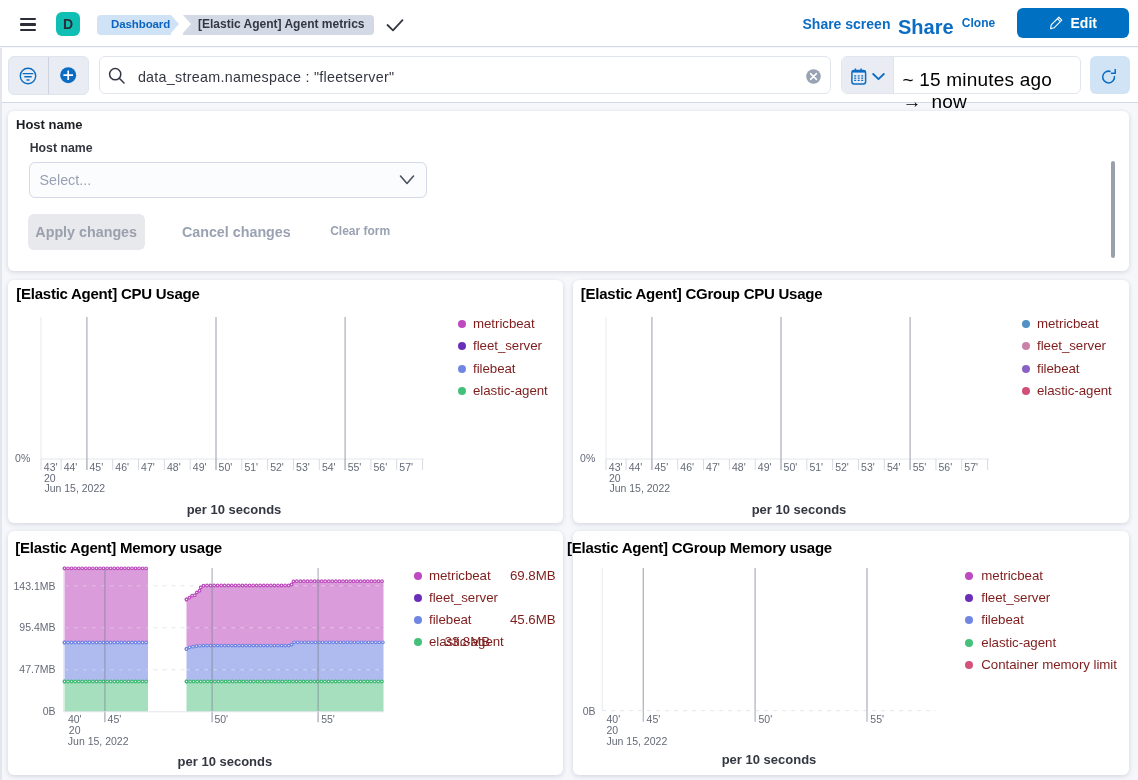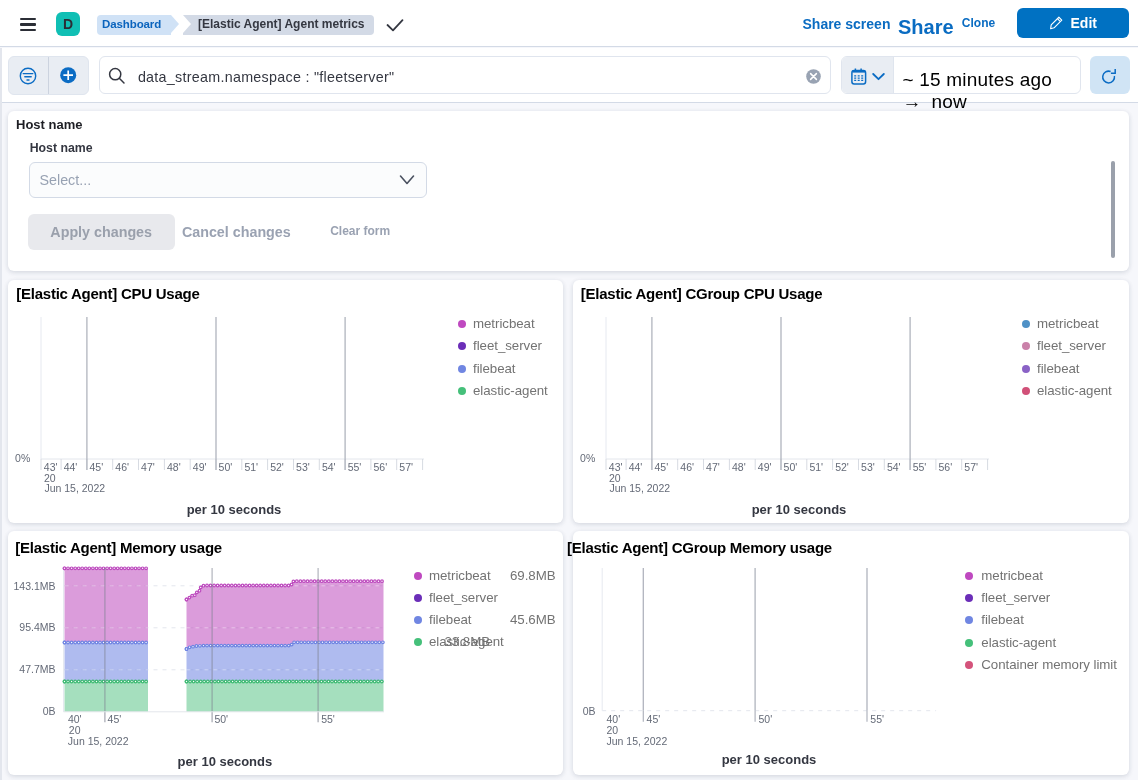--- a/index.html
+++ b/index.html
@@ -1,29 +1,29 @@
 <!DOCTYPE html>
 <html><head><meta charset="utf-8"><style>
 
 *{margin:0;padding:0;box-sizing:border-box}
 html,body{width:1138px;height:780px;overflow:hidden}
 body{font-family:"Liberation Sans",sans-serif;background:#f6f7fb;position:relative}
 .abs{position:absolute}
 .card{position:absolute;background:#fff;border-radius:6px;box-shadow:0 1px 4px rgba(50,60,90,0.13),0 2px 6px rgba(50,60,90,0.06)}
 .ttl{position:absolute;font-size:15px;font-weight:bold;color:#000000;white-space:nowrap;letter-spacing:-.25px}
-.leg{position:absolute;font-size:13.3px;color:#737373;white-space:nowrap;letter-spacing:-.05px}
+.leg{position:absolute;font-size:13.3px;color:#7f1d1d;white-space:nowrap;letter-spacing:-.05px}
 .dot{position:absolute;border-radius:50%;width:8px;height:8px}
 
 </style></head><body>
 <div class="abs" style="left:0;top:0;width:1138px;height:47px;background:#fff;border-bottom:1px solid #d3dae6"></div>
 <div class="abs" style="left:19.5px;top:17.9px;width:16px;height:2.6px;border-radius:1px;background:#2b2e36"></div>
 <div class="abs" style="left:19.5px;top:23.3px;width:16px;height:2.6px;border-radius:1px;background:#2b2e36"></div>
 <div class="abs" style="left:19.5px;top:28.7px;width:16px;height:2.6px;border-radius:1px;background:#2b2e36"></div>
 <div class="abs" style="left:56px;top:12px;width:24px;height:24px;border-radius:6px;background:#10bfb4;color:#2b2e36;font-weight:bold;font-size:14px;text-align:center;line-height:24px">D</div>
-<div class="abs" style="left:97px;top:15px;width:74.4px;height:19.6px;background:#d0e2f6;border-radius:4px 0 0 4px;color:#0b64bd;font-size:11.5px;font-weight:600;line-height:19.6px;padding-left:5px;letter-spacing:-.1px">Dashboard</div>
+<div class="abs" style="left:97px;top:15px;width:74.4px;height:19.6px;background:#d0e2f6;border-radius:4px 0 0 4px;color:#0b64bd;font-size:11.5px;font-weight:600;line-height:19.6px;padding-left:14px;letter-spacing:-.1px">Dashboard</div>
 <div class="abs" style="left:171.4px;top:15px;width:0;height:0;border-left:8px solid #d0e2f6;border-top:9.8px solid transparent;border-bottom:9.8px solid transparent"></div>
 <div class="abs" style="left:183px;top:15px;width:191px;height:19.6px;background:#d3dae6;color:#343741;font-size:12px;font-weight:600;line-height:19.6px;padding-left:15px;border-radius:0 4px 4px 0">[Elastic Agent] Agent metrics</div>
 <div class="abs" style="left:183px;top:15px;width:0;height:0;border-left:8px solid #ffffff;border-top:9.8px solid transparent;border-bottom:9.8px solid transparent"></div>
 <svg style="position:absolute;left:384.5px;top:14.5px" width="20" height="18" viewBox="0 0 20 18">
     <path d="M2.5 10 L8 15.3 L17.5 5.2" fill="none" stroke="#343741" stroke-width="1.8" stroke-linecap="round" stroke-linejoin="round"></path>
   </svg>
 <div class="abs" style="left:802.5px;top:16px;font-size:14px;font-weight:600;color:#0a6cc2">Share screen</div>
 <div class="abs" style="left:898px;top:16px;font-size:20px;font-weight:600;color:#0a6cc2">Share</div>
 <div class="abs" style="left:961.8px;top:16px;font-size:12px;font-weight:600;color:#0a6cc2">Clone</div>
 <div class="abs" style="left:1017px;top:7.5px;width:111.5px;height:30px;border-radius:6px;background:#0071c2;color:#fff;display:flex;align-items:center;justify-content:center;font-size:14px;font-weight:600"><svg width="14" height="14" viewBox="0 0 16 16" style="margin-right:8px">
@@ -70,21 +70,21 @@
   </svg>
 <div class="abs" style="left:0;top:48px;width:1.5px;height:732px;background:#e3e6ed"></div>
 <div class="card" style="left:8px;top:111px;width:1121px;height:160px"></div>
 <div class="abs" style="left:16px;top:116.5px;font-size:13px;font-weight:bold;color:#1d1e24">Host name</div>
 <div class="abs" style="left:29.7px;top:141px;font-size:12.3px;font-weight:bold;color:#343741">Host name</div>
 <div class="abs" style="left:28.5px;top:161.5px;width:398.5px;height:36.4px;border-radius:6px;background:#fbfcfd;border:1px solid #d3dae6"></div>
 <div class="abs" style="left:39.5px;top:172.3px;font-size:14.3px;color:#98a2b3">Select...</div>
 <svg style="position:absolute;left:399px;top:174px" width="16" height="13" viewBox="0 0 16 13">
     <path d="M1.5 2 L8 9.5 L14.5 2" fill="none" stroke="#4a5160" stroke-width="1.6" stroke-linecap="round" stroke-linejoin="round"></path>
   </svg>
-<div class="abs" style="left:27.7px;top:213.7px;width:147px;height:36.3px;border-radius:6px;background:#e8e9ed;color:#9aa0ac;font-size:14.3px;font-weight:600;display:flex;align-items:center;justify-content:center">Apply changes</div>
+<div class="abs" style="left:27.7px;top:213.7px;width:117px;height:36.3px;border-radius:6px;background:#e8e9ed;color:#9aa0ac;font-size:14.3px;font-weight:600;display:flex;align-items:center;justify-content:center">Apply changes</div>
 <div class="abs" style="left:181.9px;top:224px;font-size:14.3px;font-weight:600;color:#9aa2b2">Cancel changes</div>
 <div class="abs" style="left:330.2px;top:224px;font-size:12px;font-weight:600;color:#9aa2b2">Clear form</div>
 <div class="abs" style="left:1111.3px;top:161px;width:4px;height:97px;border-radius:2px;background:#9aa0ab"></div>
 <div class="card" style="left:8px;top:280px;width:554.5px;height:243px"></div>
 <div class="card" style="left:572.5px;top:280px;width:556.5px;height:243px"></div>
 <div class="card" style="left:8px;top:531px;width:554.5px;height:244px"></div>
 <div class="card" style="left:572.5px;top:531px;width:556.5px;height:244px"></div>
 <div class="ttl" style="left:16.3px;top:285px">[Elastic Agent] CPU Usage</div>
 <div class="ttl" style="left:580.8px;top:285px">[Elastic Agent] CGroup CPU Usage</div>
 <div class="ttl" style="left:15.3px;top:538.5px">[Elastic Agent] Memory usage</div>

